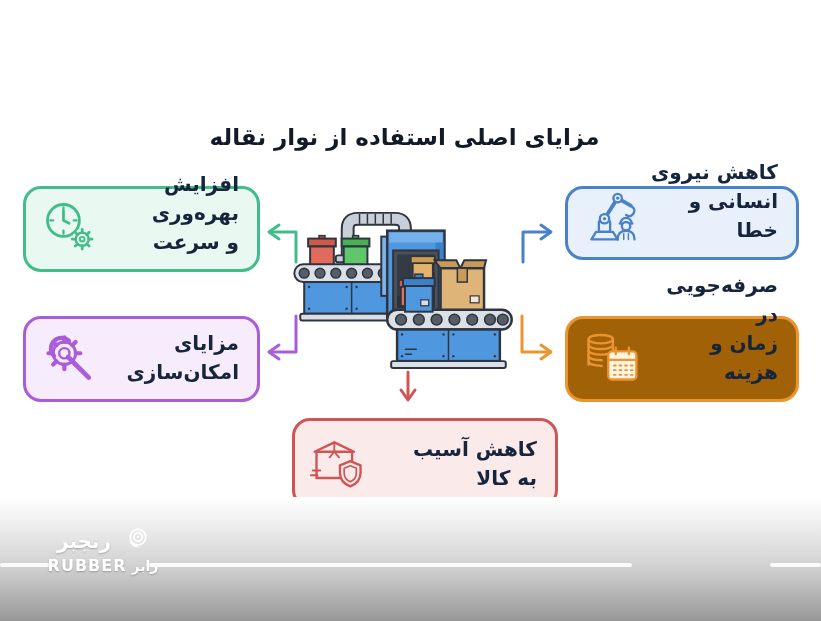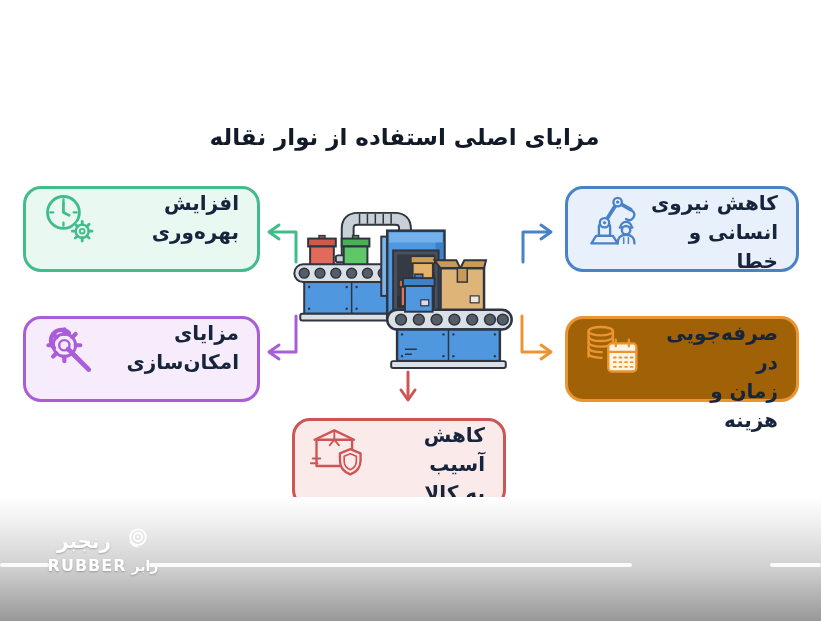--- a/index.html
+++ b/index.html
@@ -6,29 +6,29 @@
   .canvas{
     position:relative;width:821px;height:621px;background:#ffffff;overflow:hidden;
     font-family:"DejaVu Sans",sans-serif;
   }
   .title{
     position:absolute;top:124px;left:0;right:12px;margin:0;
     text-align:center;font-size:23px;font-weight:bold;color:#121a28;
     direction:rtl;
   }
   .benefit-box{
-    position:absolute;display:flex;align-items:flex-start;gap:8px;
+    position:absolute;display:flex;align-items:flex-end;gap:8px;
     border:3px solid;border-radius:18px;box-sizing:border-box;
-    padding:0 18px 4px 14px;
+    padding:0 18px 12px 14px;
   }
   .box-green {left:23px; top:186px; width:237px; height:86px; background:#e9f8f1; border-color:#41bd8b;}
-  .box-blue  {left:565px;top:186px; width:234px; height:86px; background:#e8f1fb; border-color:#4a82c8;}
+  .box-blue  {left:565px;top:186px; width:234px; height:74px; background:#e8f1fb; border-color:#4a82c8;}
   .box-purple{left:23px; top:316px; width:237px; height:86px; background:#f7ecfc; border-color:#aa5cd9;}
   .box-orange{left:565px;top:316px; width:234px; height:86px; background:#a16207; border-color:#eb9530;}
-  .box-red   {left:292px;top:418px; width:214px; height:90px; background:#fbeaea; border-color:#cf5454;}
+  .box-red   {left:292px;top:418px; width:266px; height:90px; background:#fbeaea; border-color:#cf5454;}
   .benefit-icon{width:60px;height:60px;flex:0 0 auto;}
   .benefit-text{
     flex:1;direction:rtl;text-align:right;
     font-size:20px;font-weight:bold;line-height:29px;color:#16243c;
   }
   .illustration{position:absolute;left:290px;top:203px;width:228px;height:168px;}
   .connectors{position:absolute;left:0;top:0;width:821px;height:621px;pointer-events:none;}
   .footer{
     position:absolute;left:0;top:497px;width:821px;height:124px;
     background:linear-gradient(180deg,#ffffff 0%,#ececec 25%,#cfcfcf 58%,#989898 100%);
@@ -64,20 +64,21 @@
         <path d="M25 11v3 M39 25h-3 M25 39v-3 M11 25h3" stroke-width="2.5"></path>
         <path d="M25 25V15 M25 25l6 3" stroke-width="3"></path>
         <circle cx="45" cy="45" r="11" fill="#e9f8f1" stroke="none"></circle>
         <path d="M52 45h3.5 M50 50l2.4 2.4 M45 52v3.5 M40 50l-2.4 2.4 M38 45h-3.5 M40 40l-2.4-2.4 M45 38v-3.5 M50 40l2.4-2.4" stroke-width="3"></path>
         <circle cx="45" cy="45" r="7" stroke-width="2.5"></circle>
         <circle cx="45" cy="45" r="2.5" stroke-width="2"></circle>
       </svg>
     </span>
     <div class="benefit-text">
       <div>افزایش بهره‌وری</div>
+      <div>و سرعت</div>
     </div>
   </div>
 
   <div class="benefit-box box-blue">
     <span class="benefit-icon">
       <svg viewBox="0 0 64 64" width="60" height="60" fill="none" stroke="#4a82c8" stroke-linecap="round" stroke-linejoin="round">
         <polygon points="10,58 38,58 33,50 15,50" stroke-width="2.5"></polygon>
         <rect x="18" y="38" width="12" height="12" rx="2" stroke-width="2.5"></rect>
         <path d="M24 36L38 14" stroke-width="4"></path>
         <path d="M38 14L52 22" stroke-width="4"></path>

